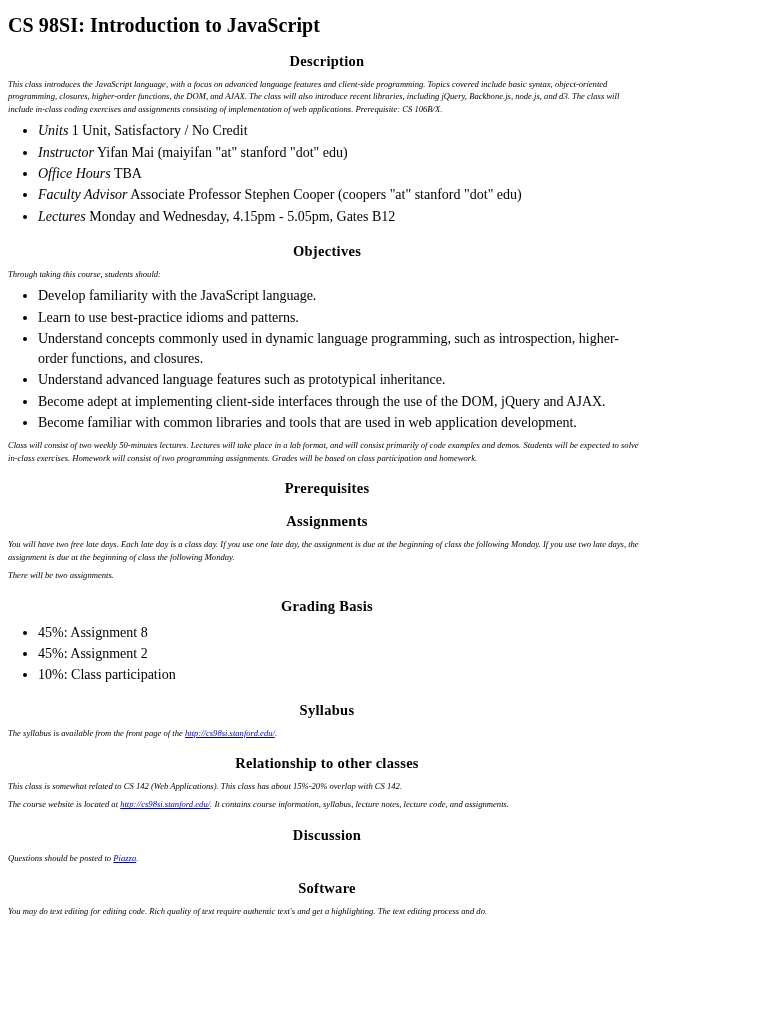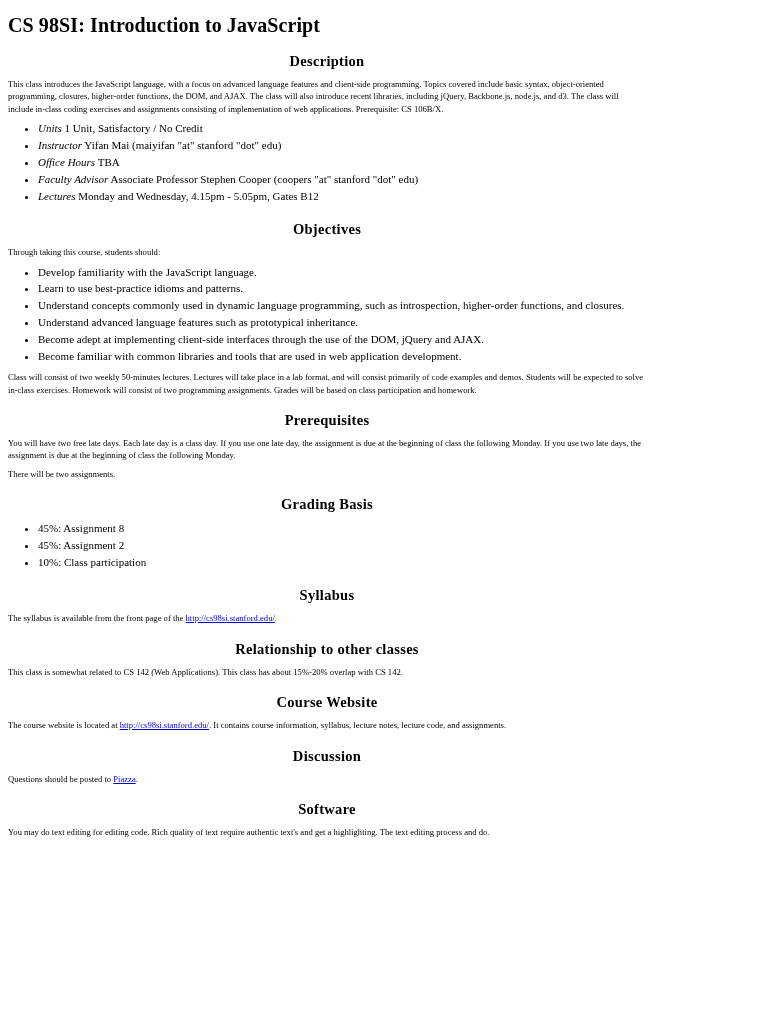--- a/index.html
+++ b/index.html
@@ -31,28 +31,29 @@
     font-weight: bold;
     margin: 16px 0 8px 0;
     letter-spacing: 0.3px;
     text-align: center;
   }
   p.para {
     font-size: 8.6px;
     line-height: 1.45;
     margin: 0 0 6px 0;
     text-align: left;
+    font-style: italic;
   }
   ul.bullets {
     margin: 5px 0 6px 0;
     padding-left: 30px;
     list-style-type: disc;
   }
   ul.bullets li {
-    font-size: 11px;
+    font-size: 14px;
     line-height: 1.45;
     margin: 0 0 1px 0;
   }
   .it {
     font-style: italic;
   }
   a.link {
     color: #0000cc;
     text-decoration: underline;
   }
@@ -82,37 +83,37 @@
     <li>Understand concepts commonly used in dynamic language programming, such as introspection, higher-order functions, and closures.</li>
     <li>Understand advanced language features such as prototypical inheritance.</li>
     <li>Become adept at implementing client-side interfaces through the use of the DOM, jQuery and AJAX.</li>
     <li>Become familiar with common libraries and tools that are used in web application development.</li>
   </ul>
 
   <p class="para">Class will consist of two weekly 50-minutes lectures. Lectures will take place in a lab format, and will consist primarily of code examples and demos. Students will be expected to solve in-class exercises. Homework will consist of two programming assignments. Grades will be based on class participation and homework.</p>
 
   <h2 class="section-title">Prerequisites</h2>
 
+  <h2 class="section-title">Assignments</h2>
   <p class="para">You will have two free late days. Each late day is a class day. If you use one late day, the assignment is due at the beginning of class the following Monday. If you use two late days, the assignment is due at the beginning of class the following Monday.</p>
   <p class="para">There will be two assignments.</p>
 
   <h2 class="section-title">Grading Basis</h2>
   <ul class="bullets">
     <li>45%: Assignment 8</li>
     <li>45%: Assignment 2</li>
     <li>10%: Class participation</li>
   </ul>
 
   <h2 class="section-title">Syllabus</h2>
   <p class="para"><span>The syllabus is available from the front page of the </span><a class="link" href="#">http://cs98si.stanford.edu/</a><span>.</span></p>
 
   <h2 class="section-title">Relationship to other classes</h2>
   <p class="para">This class is somewhat related to CS 142 (Web Applications). This class has about 15%-20% overlap with CS 142.</p>
 
-  <h2 class="section-title">Course Website</h2>
   <p class="para"><span>The course website is located at </span><a class="link" href="#">http://cs98si.stanford.edu/</a><span>. It contains course information, syllabus, lecture notes, lecture code, and assignments.</span></p>
 
   <h2 class="section-title">Discussion</h2>
   <p class="para"><span>Questions should be posted to </span><a class="link" href="#">Piazza</a><span>.</span></p>
 
   <h2 class="section-title">Software</h2>
   <p class="para">You may do text editing for editing code. Rich quality of text require authentic text's and get a highlighting. The text editing process and do.</p>
 
 </div>
 

